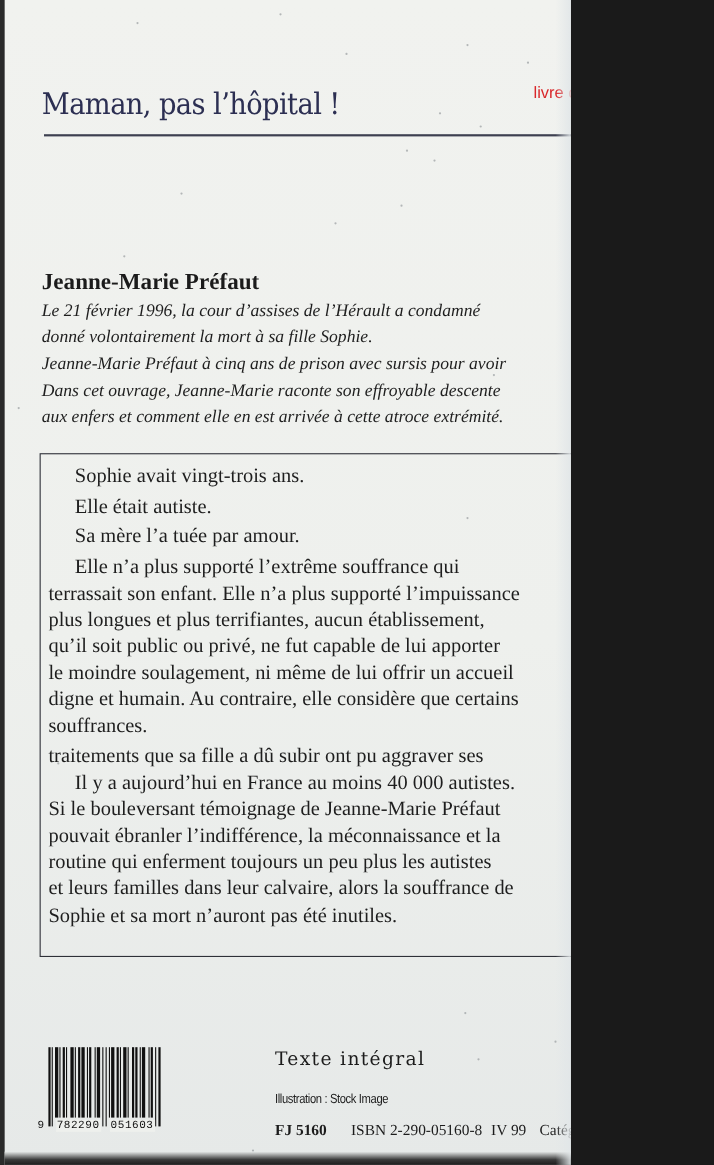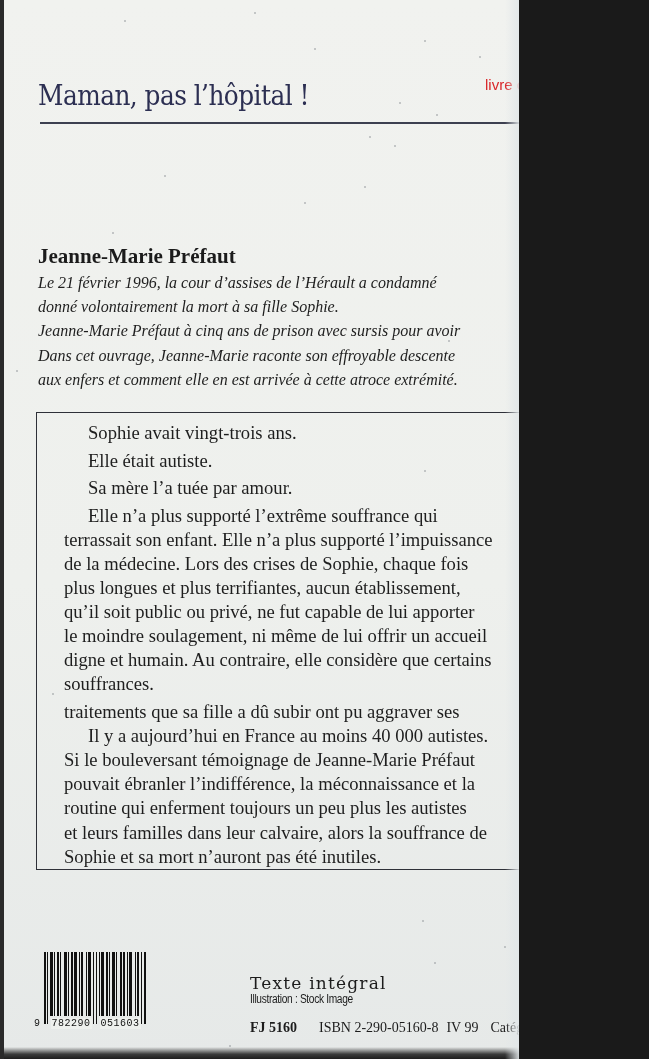--- a/index.html
+++ b/index.html
@@ -91,21 +91,21 @@
     .blurb p { white-space: nowrap; }
 
     .box {
       position: absolute;
       left: 32px; top: 412px;
       width: 572px; height: 458px;
       border: 1.5px solid #2e3038;
     }
     .box-text {
       position: absolute;
-      left: 60px; top: 421px;
+      left: 40px; top: 421px;
       width: 540px;
       font-family: "Liberation Serif", serif;
       font-size: 18.6px;
       line-height: 24.1px;
       color: #1e1e1e;
     }
     .box-text .line { white-space: nowrap; display: block; }
     .box-text .indent { padding-left: 24px; }
     .box-text .short { margin-bottom: 3.5px; }
 
@@ -137,21 +137,20 @@
     .barcode-digits .gap { display: inline-block; width: 8px; }
 
     .texte-integral {
       position: absolute;
       left: 246px; top: 953px;
       font-family: "DejaVu Serif", serif;
       font-size: 17px;
       letter-spacing: 1.2px;
       color: #1c1c1c;
       white-space: nowrap;
-      margin-top: 20px;
     }
     .illustration {
       position: absolute;
       left: 246px; top: 992px;
       font-family: "Liberation Sans", sans-serif;
       font-size: 12px;
       letter-spacing: -0.4px;
       color: #1c1c1c;
       transform: scaleX(0.85);
       transform-origin: left center;
@@ -236,21 +235,20 @@
     <p>aux enfers et comment elle en est arrivée à cette atroce extrémité.</p>
   </div>
 
   <div class="box"></div>
   <div class="box-text">
     <span class="line indent short">Sophie avait vingt-trois ans.</span>
     <span class="line indent short">Elle était autiste.</span>
     <span class="line indent short">Sa mère l’a tuée par amour.</span>
     <span class="line indent">Elle n’a plus supporté l’extrême souffrance qui</span>
     <span class="line">terrassait son enfant. Elle n’a plus supporté l’impuissance</span>
-    <span class="line">de la médecine. Lors des crises de Sophie, chaque fois</span>
     <span class="line">plus longues et plus terrifiantes, aucun établissement,</span>
     <span class="line">qu’il soit public ou privé, ne fut capable de lui apporter</span>
     <span class="line">le moindre soulagement, ni même de lui offrir un accueil</span>
     <span class="line">digne et humain. Au contraire, elle considère que certains</span>
     <span class="line short">souffrances.</span>
     <span class="line">traitements que sa fille a dû subir ont pu aggraver ses</span>
     <span class="line indent">Il y a aujourd’hui en France au moins 40 000 autistes.</span>
     <span class="line">Si le bouleversant témoignage de Jeanne-Marie Préfaut</span>
     <span class="line">pouvait ébranler l’indifférence, la méconnaissance et la</span>
     <span class="line">routine qui enferment toujours un peu plus les autistes</span>

